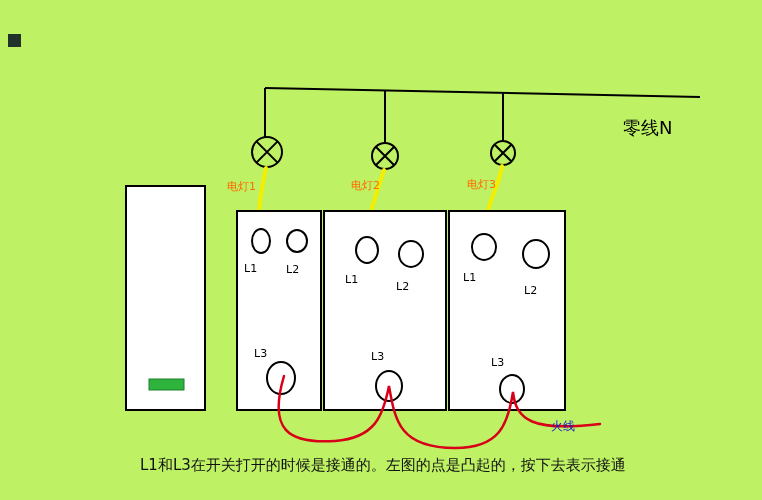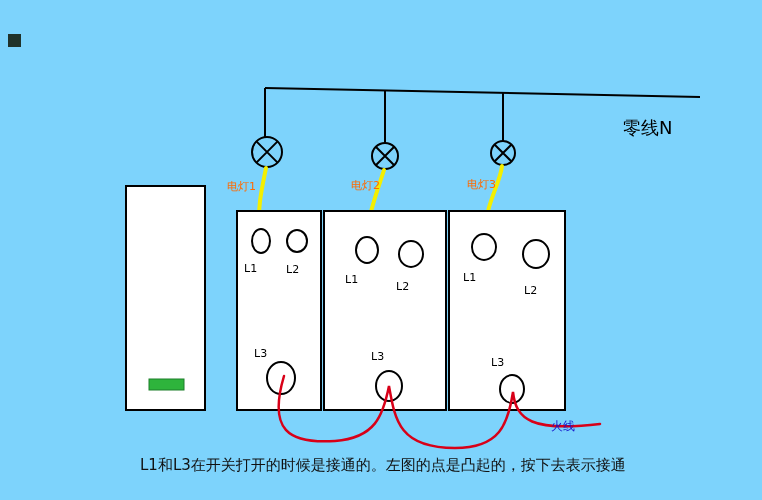--- a/index.html
+++ b/index.html
@@ -1,16 +1,16 @@
 <!DOCTYPE html>
 <html><head>
 <meta charset="utf-8">
 <style>
   html,body{margin:0;padding:0;background:#ffffff;}
-  .page{position:relative;width:762px;height:500px;background:#7dd3fc;overflow:hidden;
+  .page{position:relative;width:762px;height:500px;background:#bef264;overflow:hidden;
         font-family:"DejaVu Sans","Liberation Sans",sans-serif;}
   svg text{font-family:"DejaVu Sans","Liberation Sans",sans-serif;}
 </style>
 </head>
 <body>
 
 <div class="page">
 <svg width="762" height="500" viewBox="0 0 762 500">
 
   <rect x="8" y="34" width="13" height="13" fill="#20322a"></rect>

